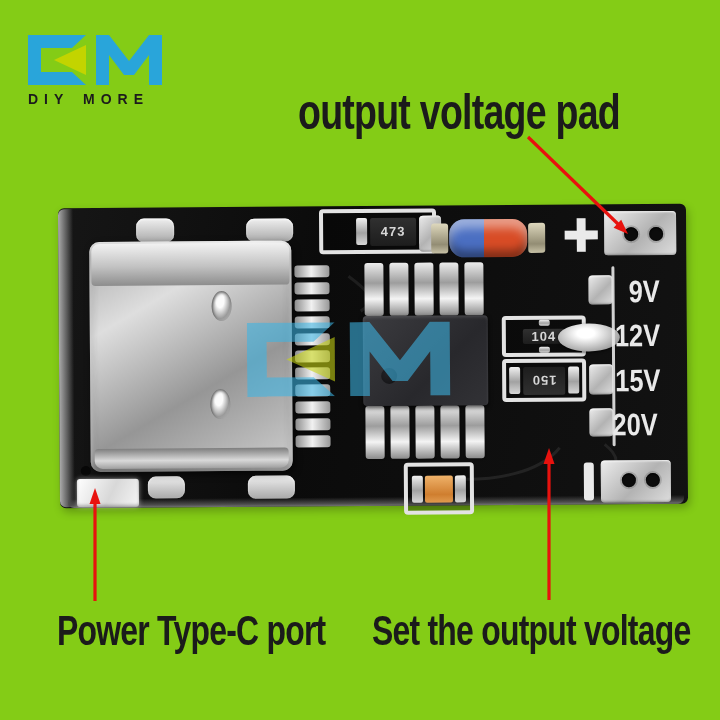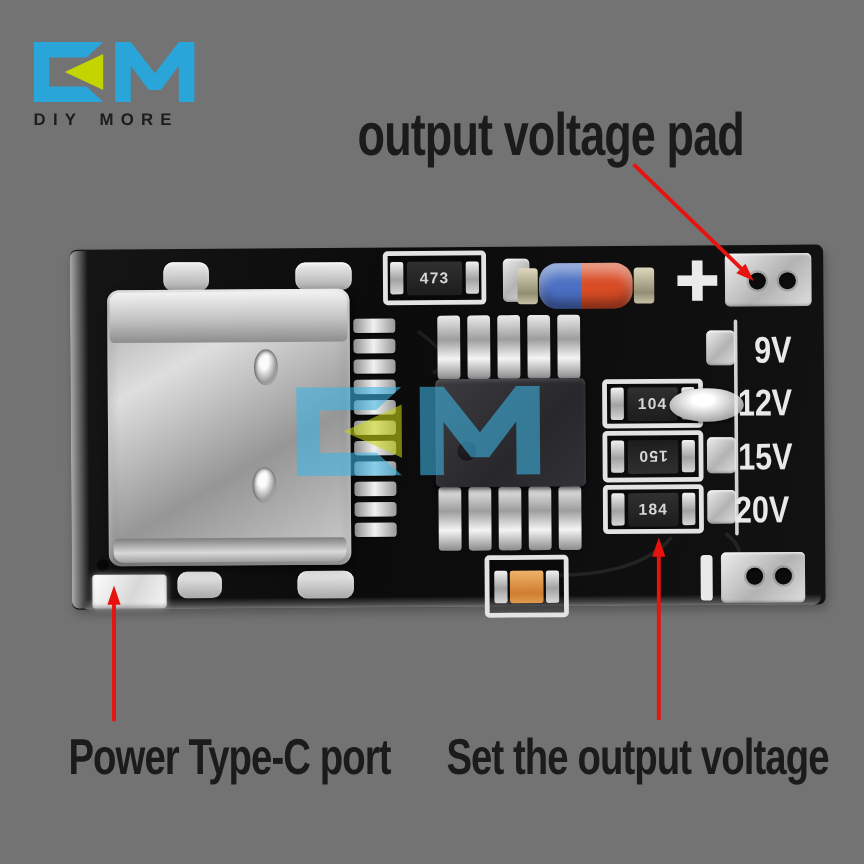--- a/index.html
+++ b/index.html
@@ -1,16 +1,16 @@
 <!DOCTYPE html>
 <html><head>
 <meta charset="utf-8">
 <style>
   html,body{margin:0;padding:0;background:#fff;}
-  .canvas{position:relative;width:720px;height:720px;background:#737373;overflow:hidden;
+  .canvas{position:relative;width:720px;height:720px;background:#84cc16;overflow:hidden;
           font-family:"Liberation Sans",sans-serif;}
 
   
   .heading{position:absolute;left:298px;top:83px;font-size:50px;font-weight:bold;color:#1b1b1b;
            white-space:nowrap;transform:scaleX(.75);transform-origin:left top;letter-spacing:-1px;}
   .caption{position:absolute;top:607px;font-size:42px;font-weight:bold;color:#1b1b1b;
            white-space:nowrap;transform:scaleX(.76);transform-origin:left top;letter-spacing:-1px;}
   .caption.left{left:57px;}
   .caption.right{left:372px;}
 
@@ -182,52 +182,47 @@
       <div class="chip-pin"></div>
       <div class="chip-pin"></div>
       <div class="chip-pin"></div>
       <div class="chip-pin"></div>
       <div class="chip-pin"></div>
     </div>
     <div class="chip-body">
       <div class="pin1-dot"></div>
     </div>
 
-    <div class="res-box" style="left:261px;top:3px;width:78px;height:37px;">
+    <div class="res-box" style="left:261px;top:3px;width:78px;height:37px;padding-left:31px;">
       <div class="res-cap"></div>
       <div class="res-body" style="width:46px;">473</div>
       <div class="res-cap"></div>
     </div>
     <div class="pad" style="left:361px;top:10px;width:22px;height:36px;"></div>
 
     <div class="diode">
       <div class="diode-cap"></div>
       <div class="diode-body"></div>
       <div class="diode-cap"></div>
     </div>
 
     <div class="plus-wrap">+</div>
     <div class="pad" style="left:546px;top:7px;width:72px;height:44px;">
       <div class="hole" style="left:20px;top:16px;"></div>
       <div class="hole" style="left:45px;top:16px;"></div>
     </div>
 
-    <div class="res-box" style="left:443px;top:111px;width:76px;height:33px;">
+    <div class="res-box" style="left:443px;top:111px;width:76px;height:33px;flex-direction:column;">
       <div class="res-cap"></div>
       <div class="res-body" style="width:42px;">104</div>
       <div class="res-cap"></div>
     </div>
     <div class="res-box" style="left:443px;top:154px;width:76px;height:35px;">
       <div class="res-cap"></div>
       <div class="res-body rot180" style="width:42px;">150</div>
-      <div class="res-cap"></div>
-    </div>
-    <div class="res-box" style="left:443px;top:199px;width:76px;height:33px;">
-      <div class="res-cap"></div>
-      <div class="res-body" style="width:42px;">184</div>
       <div class="res-cap"></div>
     </div>
 
     <div class="pad" style="left:530px;top:71px;width:24px;height:29px;"></div>
     <div class="pad" style="left:530px;top:160px;width:24px;height:30px;"></div>
     <div class="pad" style="left:530px;top:204px;width:24px;height:28px;"></div>
     <div class="blob"></div>
     <div class="silk-line"></div>
 
     <div class="vlabel" style="left:570px;top:70px;">9V</div>

